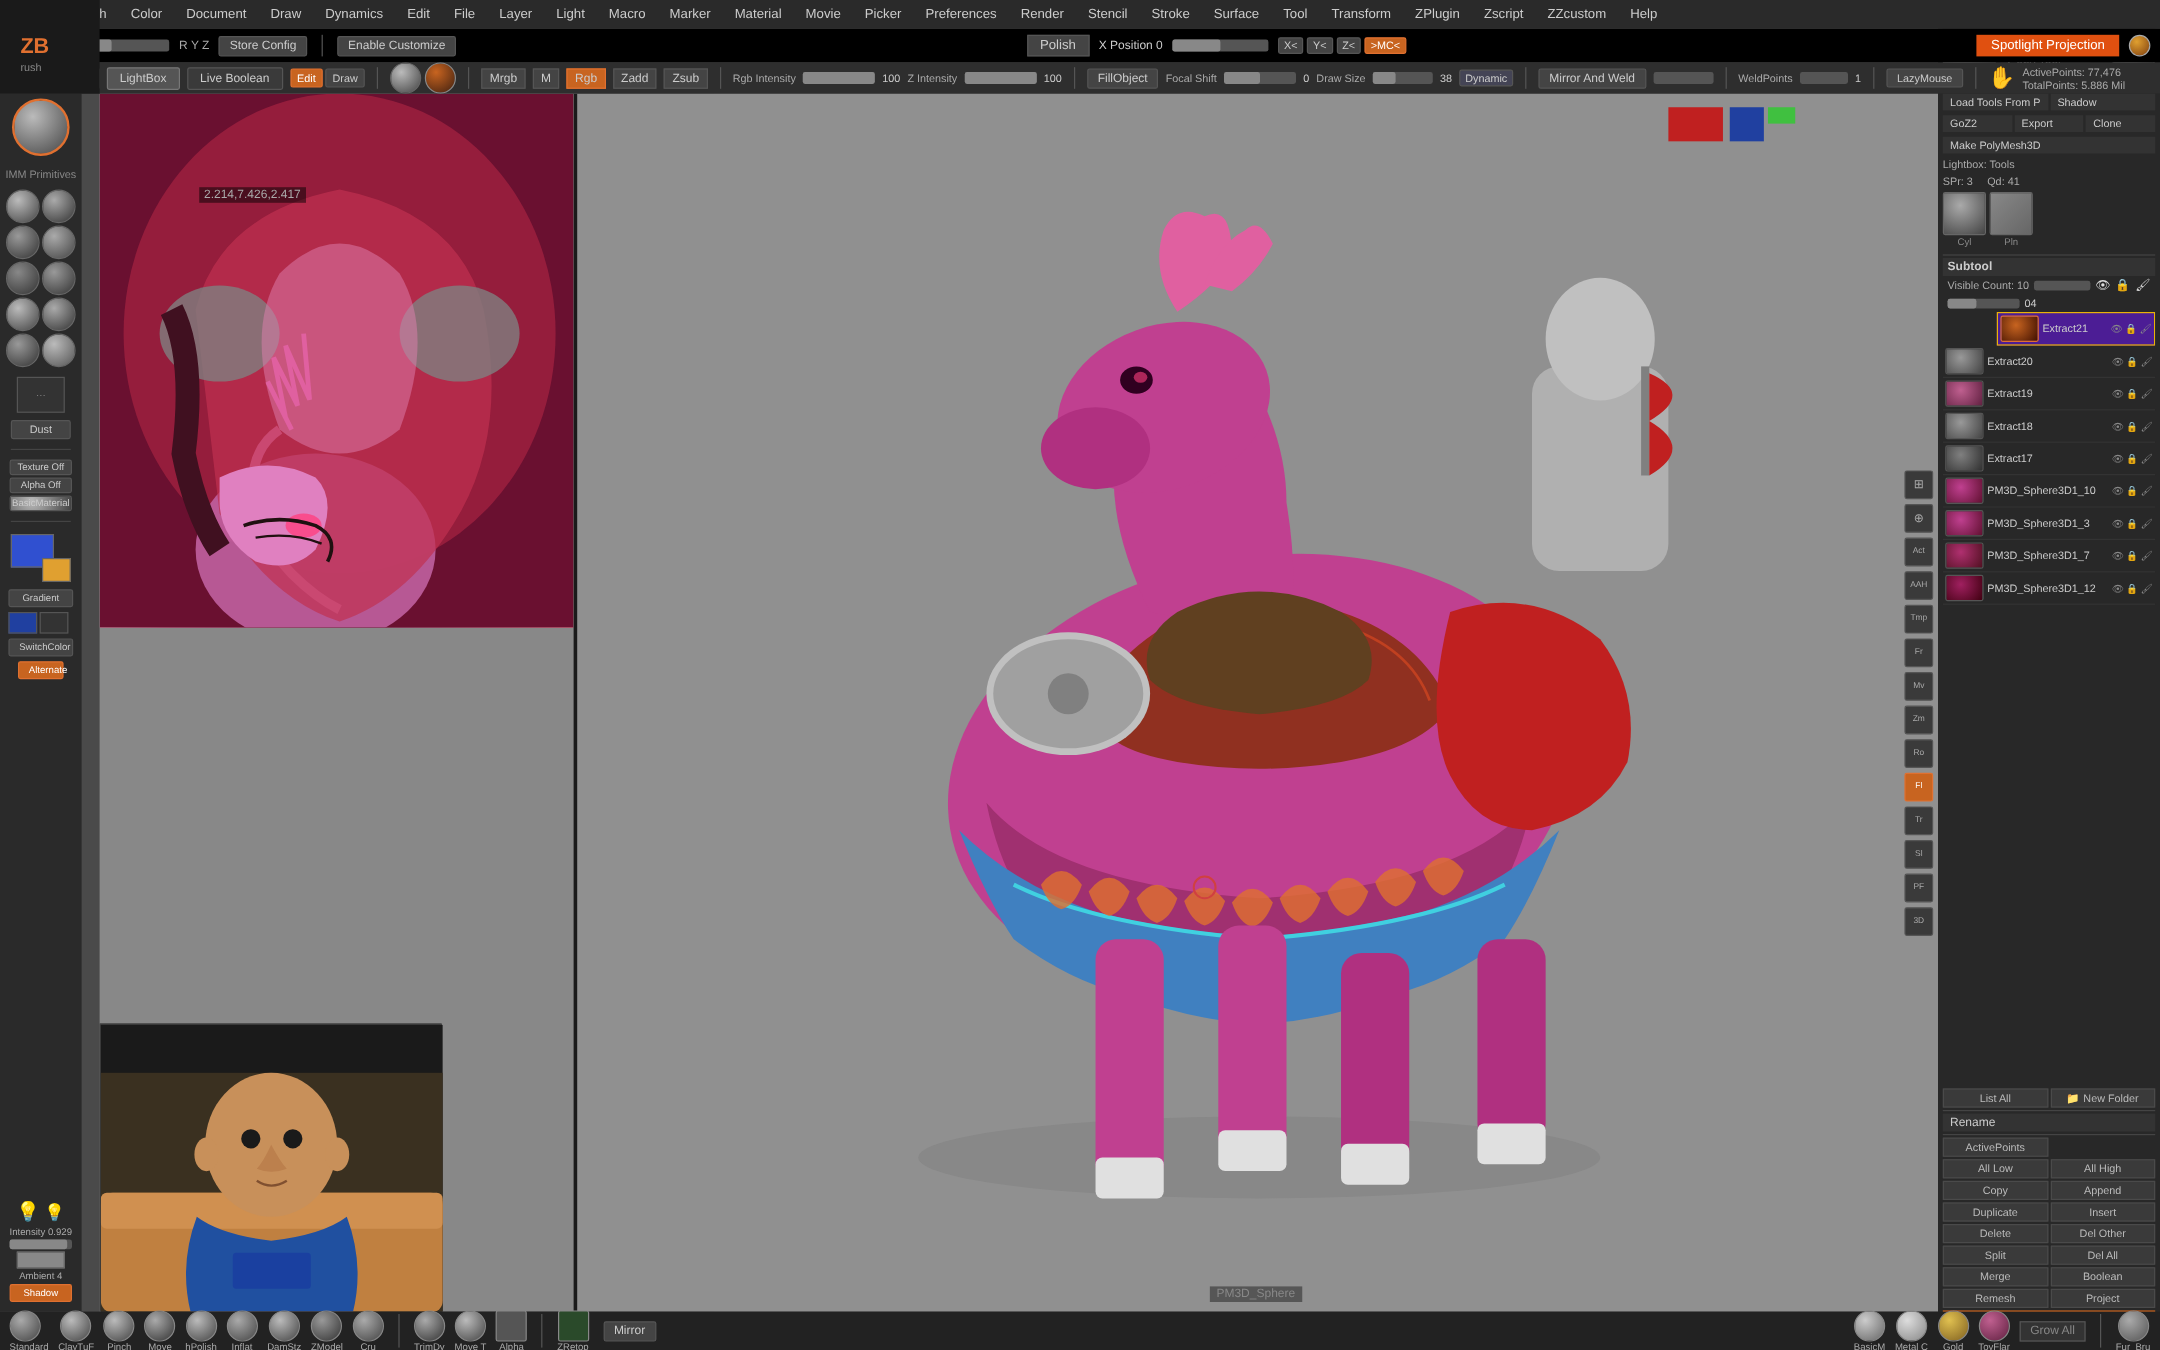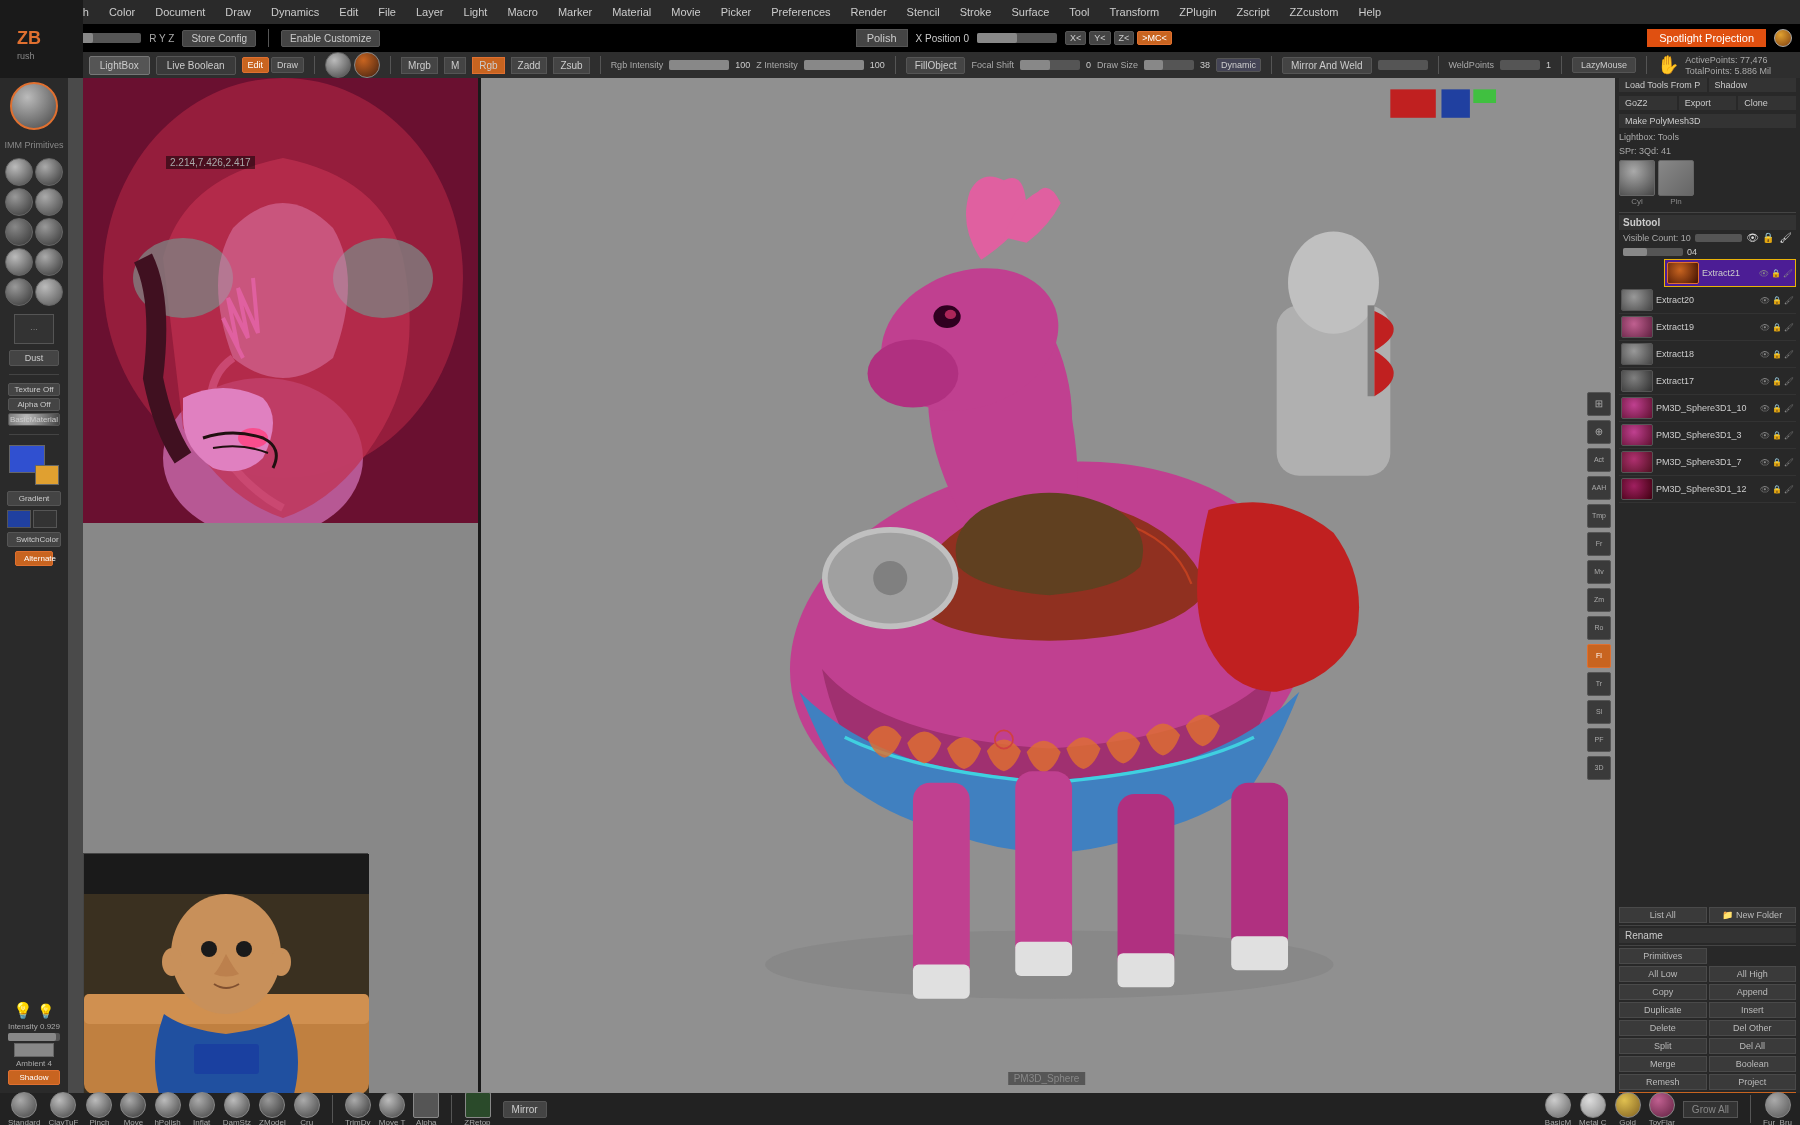--- a/index.html
+++ b/index.html
@@ -770,21 +770,21 @@
     <button class="rp-btn" style="flex:1;font-size:9px;">Clone</button>
   </div>
   <div style="display:flex;gap:2px;flex-wrap:wrap;margin-bottom:4px;">
     <button class="rp-btn" style="flex:1;font-size:9px;">Make PolyMesh3D</button>
   </div>
 
   <div style="display:flex;gap:2px;margin-bottom:4px;align-items:center;">
     <span style="font-size:9px;color:#aaa;">Lightbox: Tools</span>
   </div>
 
-  <div style="display:flex;gap:0;align-items:center;margin-bottom:4px;">
+  <div style="display:flex;gap:12px;align-items:center;margin-bottom:4px;">
     <span style="font-size:9px;color:#aaa;">SPr: 3</span>
     <span style="font-size:9px;color:#aaa;">Qd: 41</span>
   </div>
 
   <div style="display:flex;gap:3px;margin-bottom:4px;">
     <div style="display:flex;flex-direction:column;align-items:center;gap:1px;">
       <div style="width:36px;height:36px;background:radial-gradient(circle at 40% 30%,#aaa,#444);border:1px solid #666;border-radius:2px;cursor:pointer;"></div>
       <div style="font-size:8px;color:#888;">Cyl</div>
     </div>
     <div style="display:flex;flex-direction:column;align-items:center;gap:1px;">
@@ -918,21 +918,21 @@
       </button>
     </div>
 
     <div style="width:100%;height:1px;background:#444;margin:2px 0;"></div>
 
     <button class="rp-btn" style="width:100%;margin-bottom:2px;">Rename</button>
 
     <div style="width:100%;height:1px;background:#444;margin:2px 0;"></div>
 
     <div class="right-panel-actions">
-      <button class="rp-action">Primitives</button>
+      <button class="rp-action">ActivePoints</button>
       <div></div>
       <button class="rp-action">All Low</button>
       <button class="rp-action">All High</button>
       <button class="rp-action">Copy</button>
       <button class="rp-action">Append</button>
       <button class="rp-action">Duplicate</button>
       <button class="rp-action">Insert</button>
       <button class="rp-action">Delete</button>
       <button class="rp-action">Del Other</button>
       <button class="rp-action">Split</button>
@@ -946,21 +946,21 @@
     <button class="rp-btn" style="width:100%;background:#c86420;color:#fff;font-weight:bold;margin-top:2px;">Extract</button>
 
     <div style="display:flex;justify-content:flex-end;margin-top:4px;">
       <span style="font-size:9px;color:#888;">S Sent: 5</span>
     </div>
   </div>
 </div>
 
 <div id="bottom-bar">
 
-  <div style="display:flex;flex-direction:column;align-items:center;cursor:pointer;">
+  <div style="display:flex;flex-direction:column;cursor:pointer;">
     <div style="width:26px;height:26px;border-radius:50%;background:radial-gradient(circle at 35% 30%,#aaa,#444);border:1px solid #888;"></div>
     <span style="font-size:8px;color:#aaa;">Standard</span>
   </div>
   <div style="display:flex;flex-direction:column;align-items:center;cursor:pointer;">
     <div style="width:26px;height:26px;border-radius:50%;background:radial-gradient(circle at 35% 30%,#bbb,#444);border:1px solid #888;"></div>
     <span style="font-size:8px;color:#aaa;">ClayTuF</span>
   </div>
   <div style="display:flex;flex-direction:column;align-items:center;cursor:pointer;">
     <div style="width:26px;height:26px;border-radius:50%;background:radial-gradient(circle at 35% 30%,#bbb,#444);border:1px solid #888;"></div>
     <span style="font-size:8px;color:#aaa;">Pinch</span>

